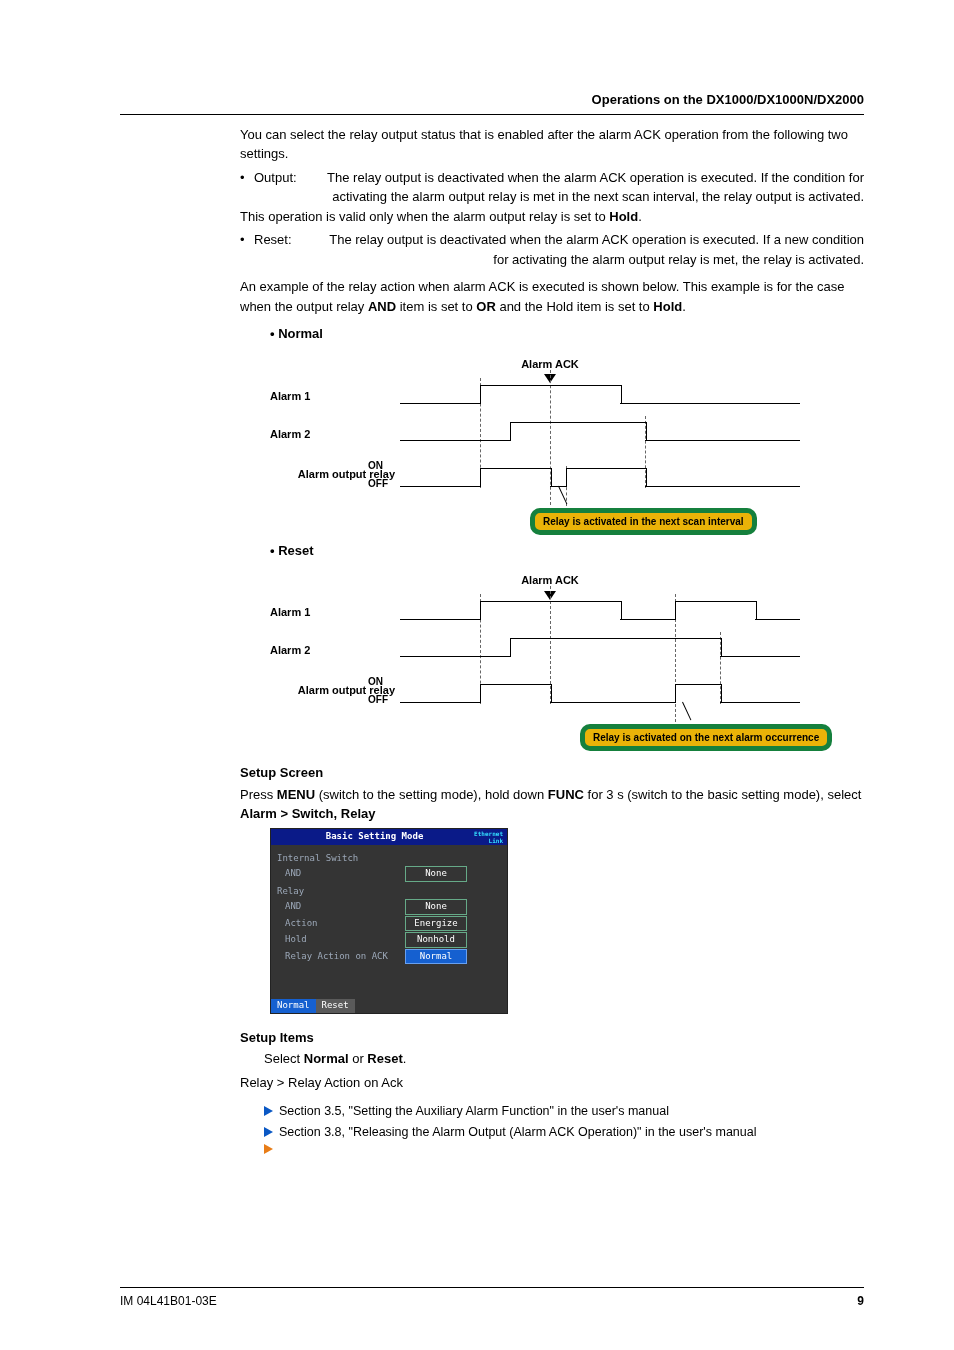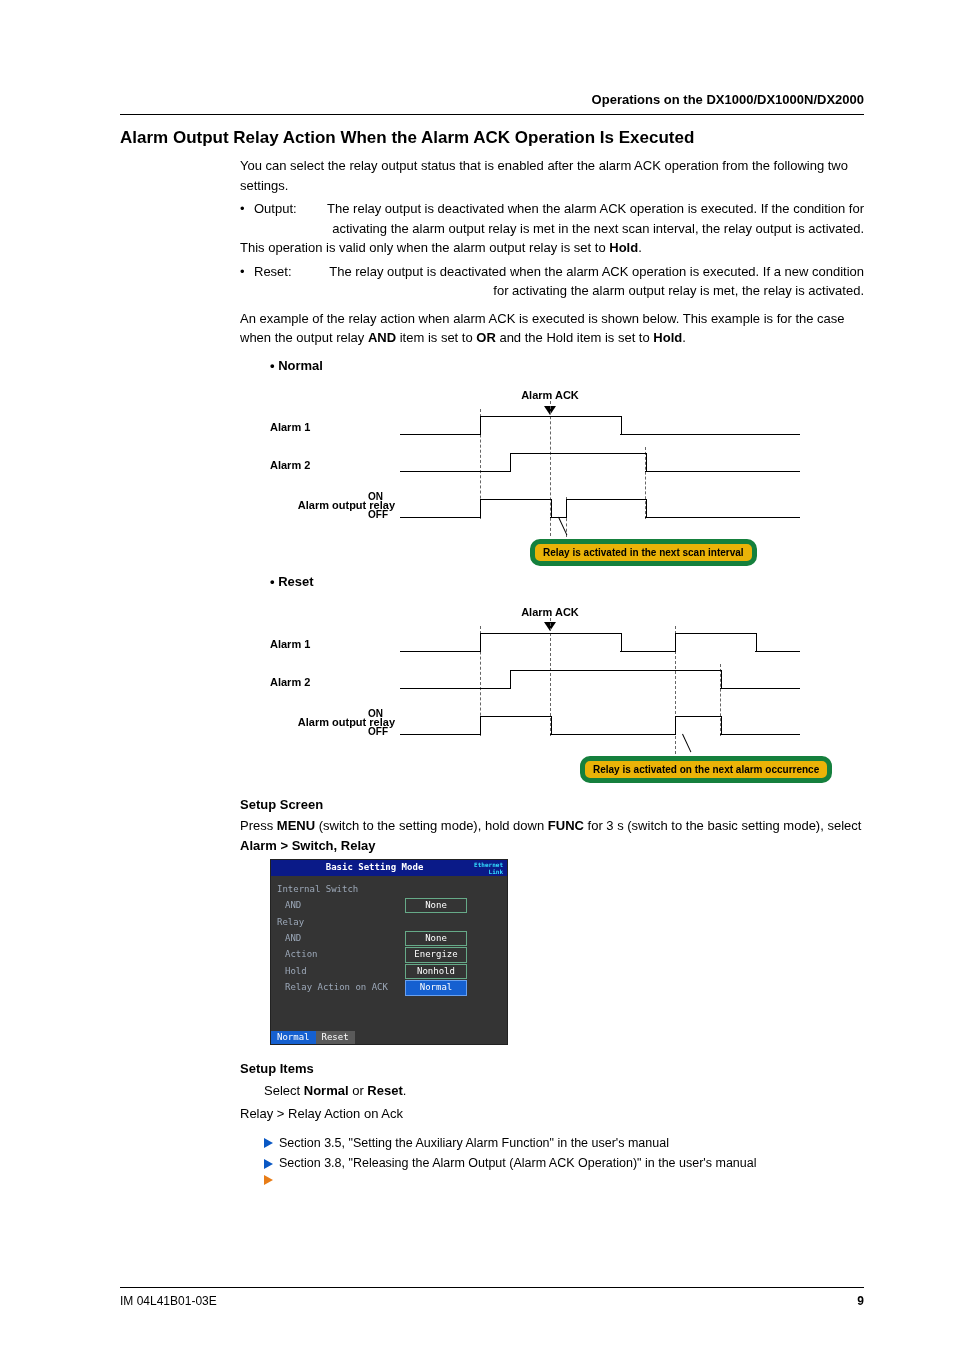--- a/index.html
+++ b/index.html
@@ -144,21 +144,20 @@
   .footer .pno { font-weight: bold; }
   h3.sub { font-size: 13px; font-weight: bold; margin: 14px 0 2px 0; }
 </style>
 </head>
 <body>
 
 <div class="page">
   <div class="breadcrumb">Operations on the DX1000/DX1000N/DX2000</div>
   <hr class="hr">
 
-  <h1 class="section">Alarm Output Relay Action When the Alarm ACK Operation Is Executed</h1>
 
   <div class="content">
     <p>You can select the relay output status that is enabled after the alarm ACK operation from the following two settings.</p>
 
     <div class="bullet-row">
       <div class="dot">•</div>
       <div class="label">Output:</div>
       <div class="body">The relay output is deactivated when the alarm ACK operation is executed. If the condition for activating the alarm output relay is met in the next scan interval, the relay output is activated.</div>
     </div>
     <p class="sub-indent">

